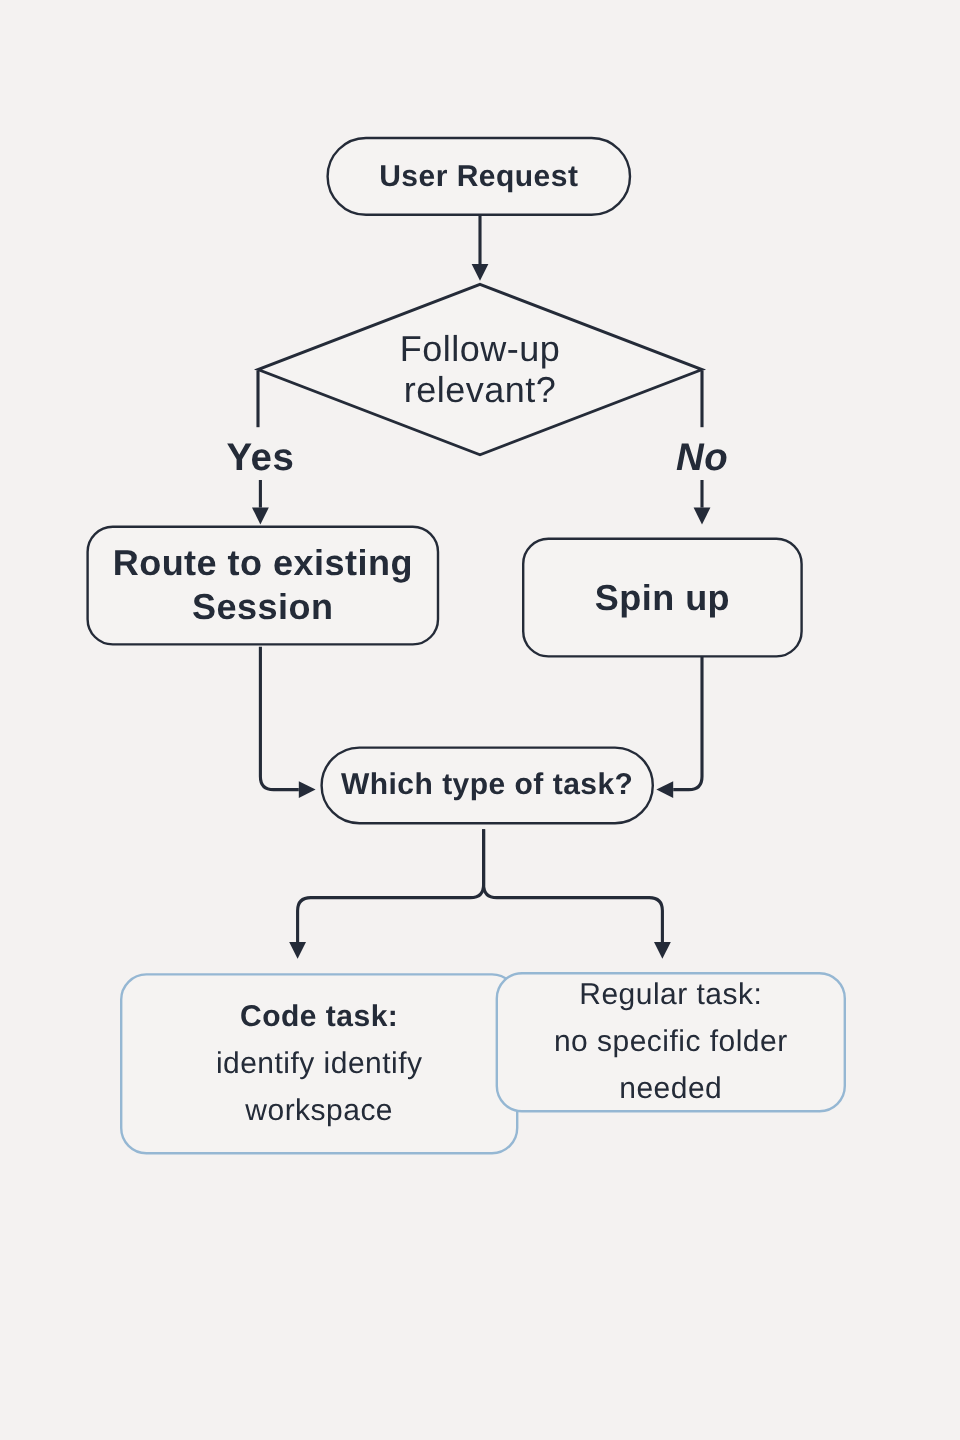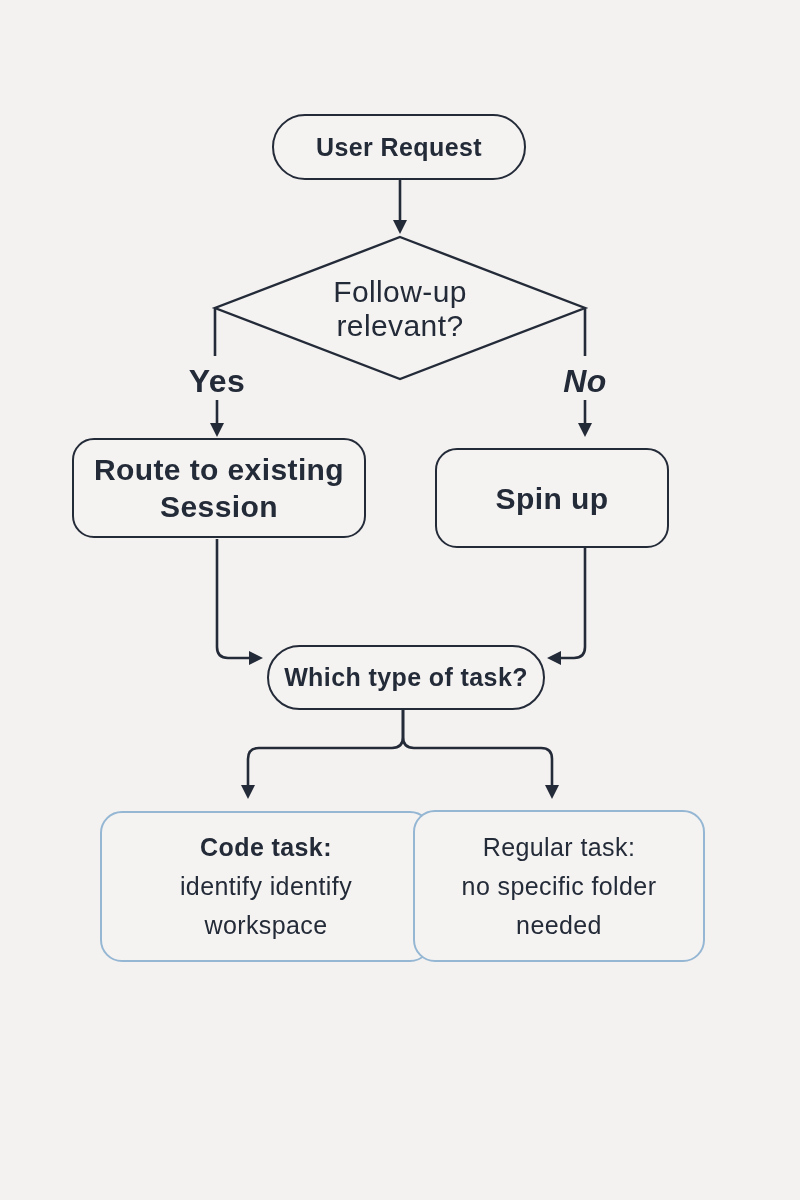--- a/index.html
+++ b/index.html
@@ -64,23 +64,23 @@
     width: 90px;
     text-align: center;
     font-size: 32px;
     font-weight: 700;
     background: transparent;
     letter-spacing: 0.4px;
   }
   .start-pill  { left: 272px; top: 114px; width: 254px; height: 66px; }
   .route-box   { left: 72px;  top: 438px; width: 294px; height: 100px; }
   .spin-box    { left: 435px; top: 448px; width: 234px; height: 100px; }
-  .task-pill   { left: 267px; top: 645px; width: 278px; height: 65px; justify-content: center; }
+  .task-pill   { left: 267px; top: 622px; width: 278px; height: 65px; justify-content: center; }
   .code-box    { left: 100px; top: 811px; width: 332px; height: 151px; }
-  .regular-box { left: 413px; top: 810px; width: 292px; height: 152px; }
+  .regular-box { left: 413px; top: 810px; width: 292px; height: 117px; }
   .yes-label   { left: 172px; top: 363px; }
   .no-label    { left: 540px; top: 363px; font-style: italic; }
 </style>
 </head>
 <body>
 
 <div class="stage">
 
   <svg class="connectors" viewBox="0 0 800 1200">
 

